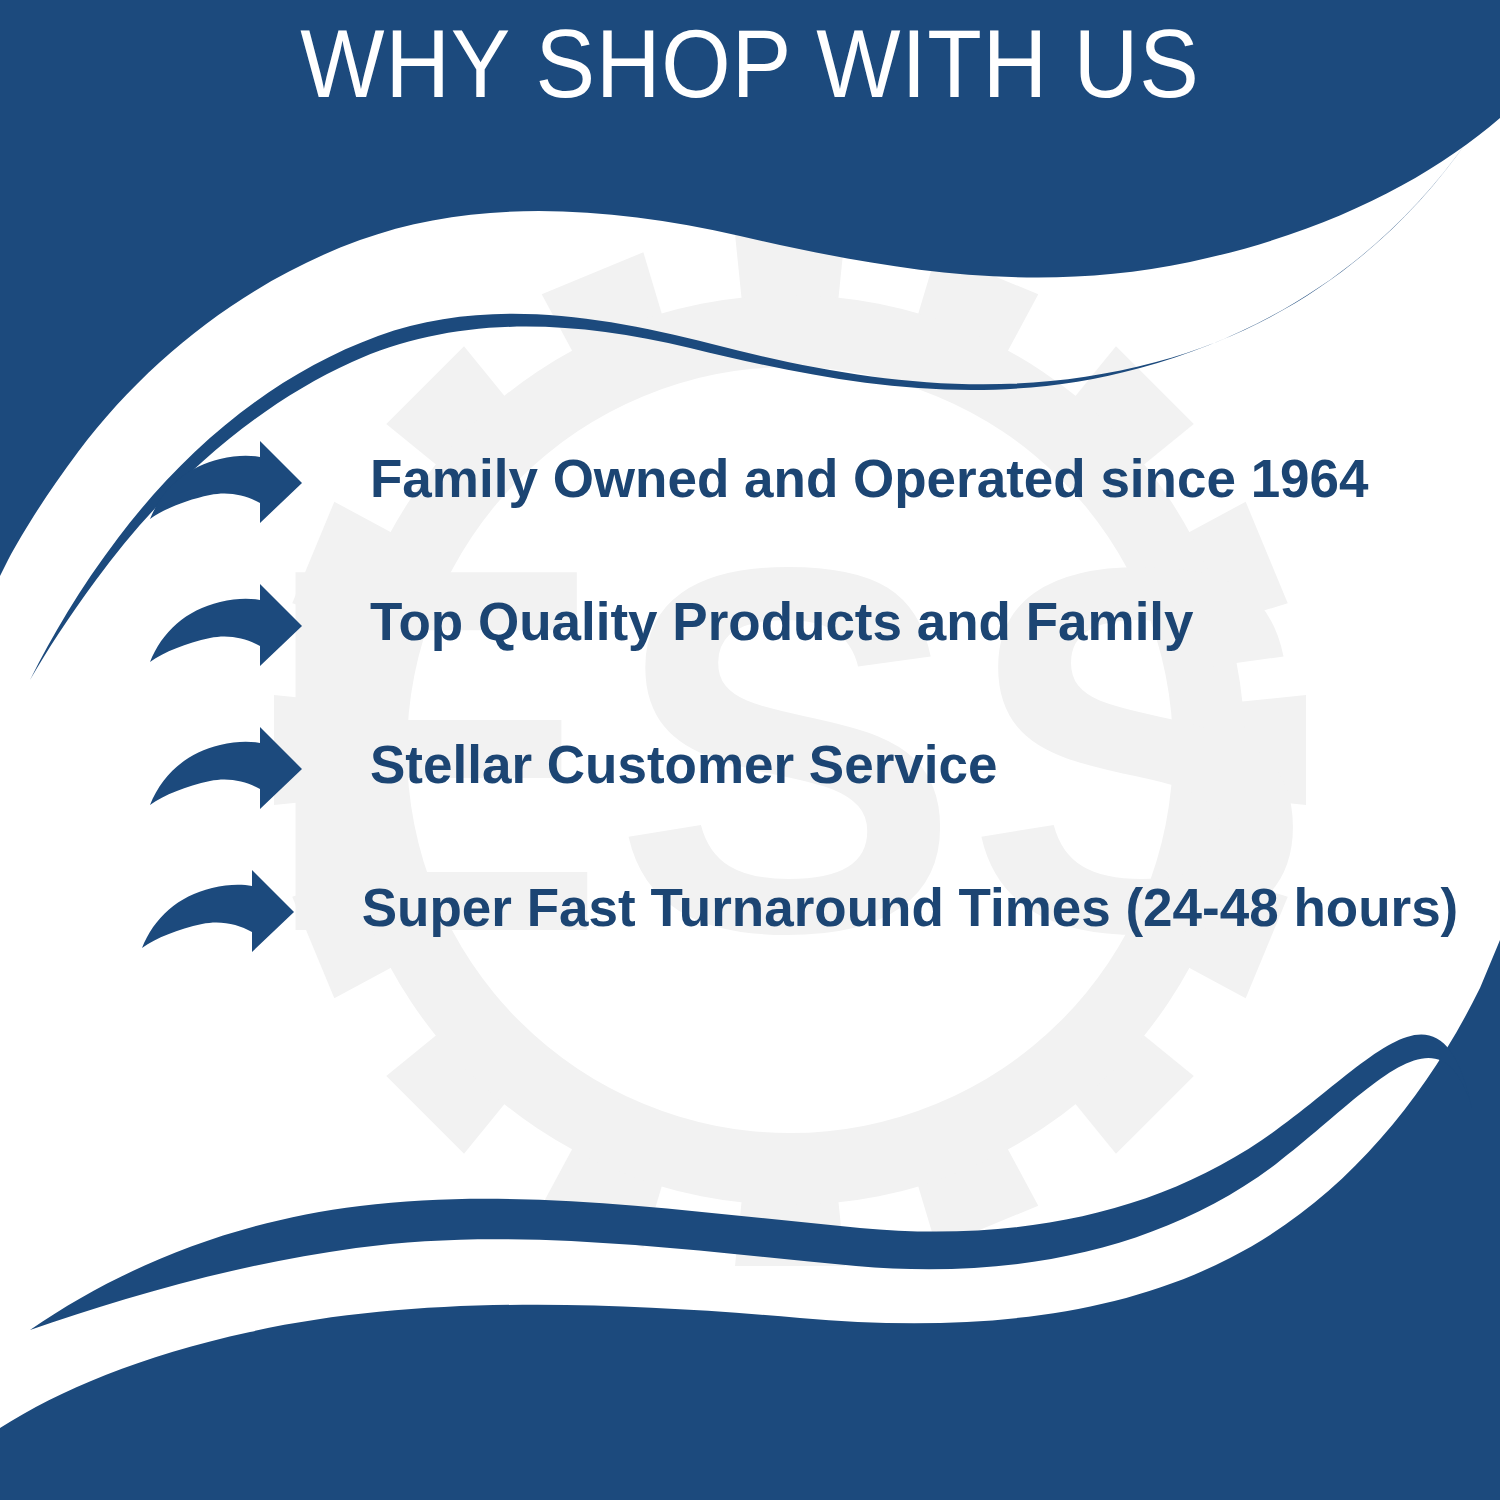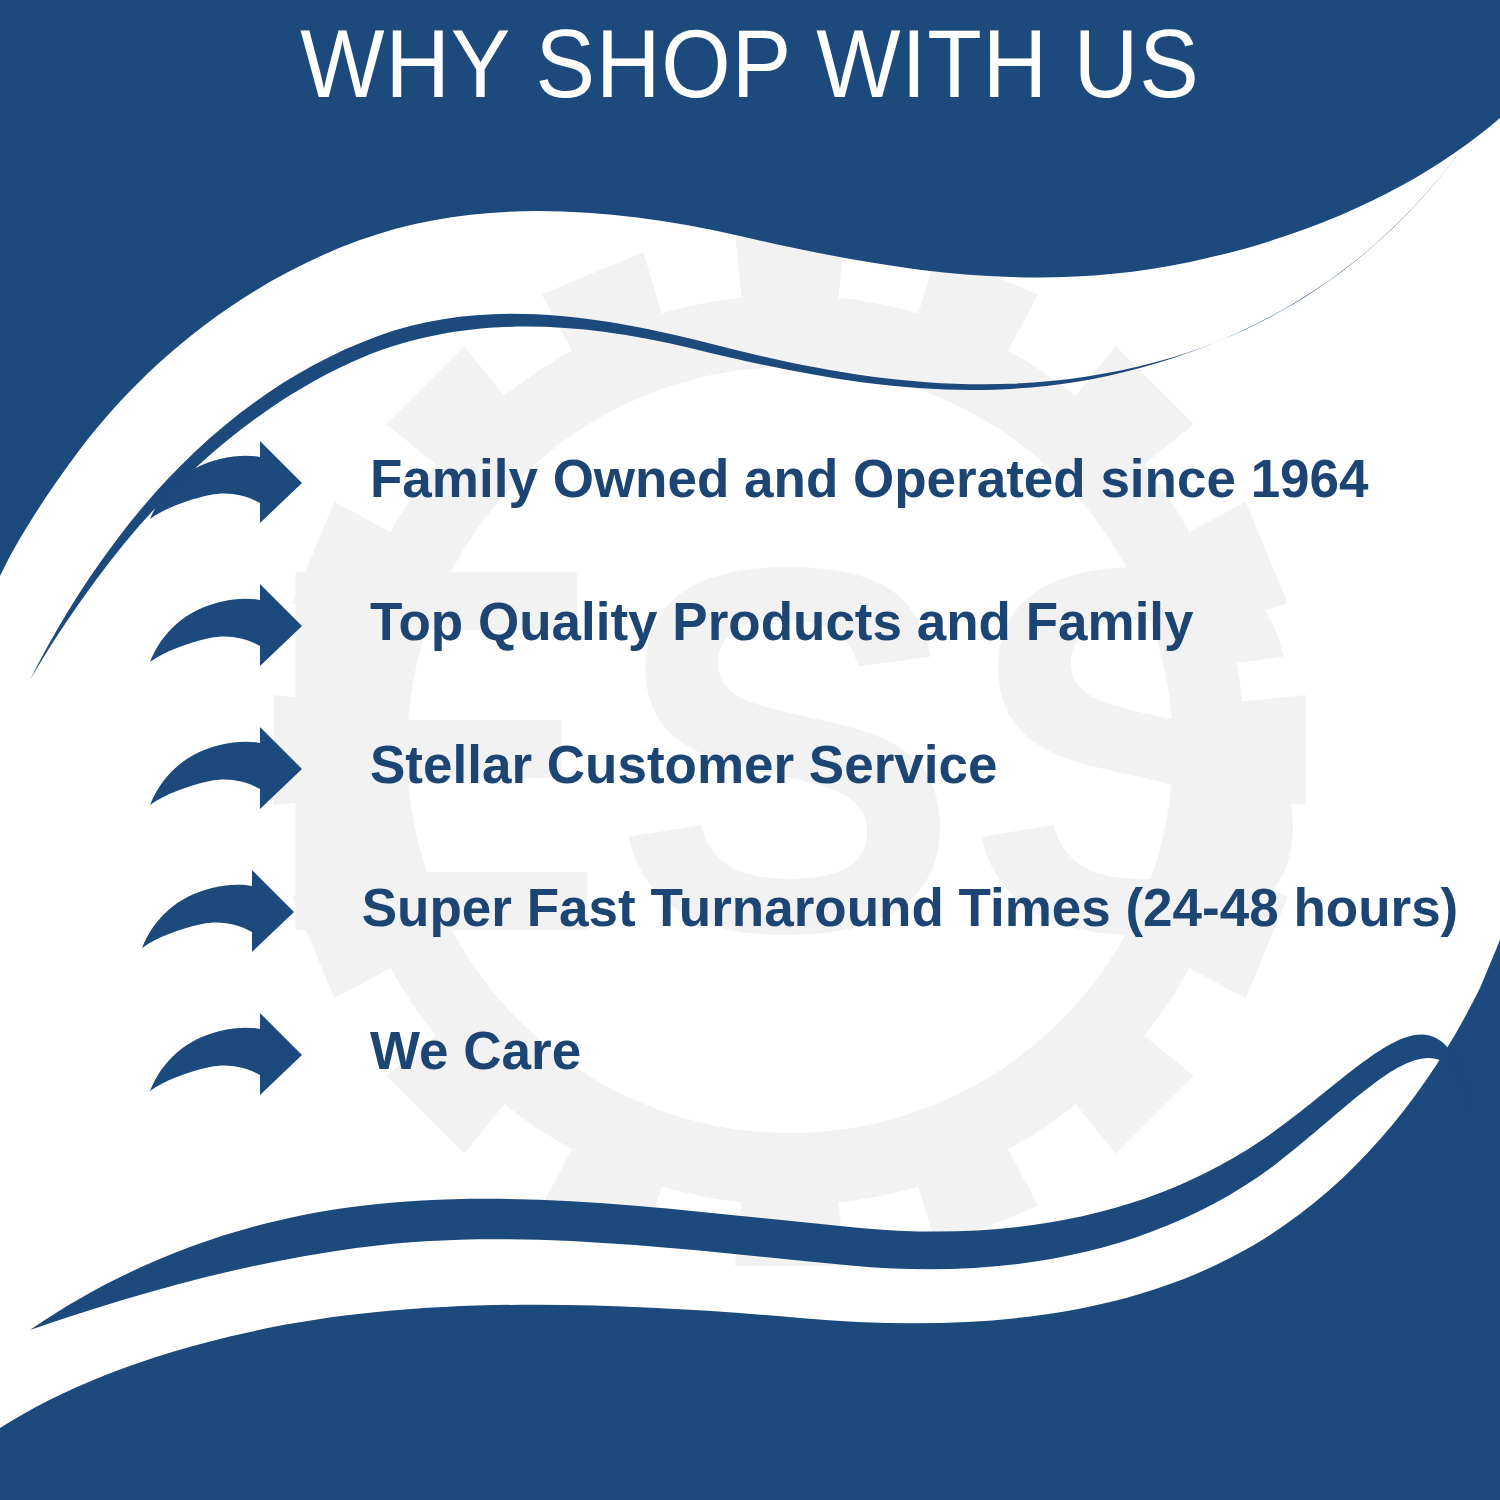--- a/index.html
+++ b/index.html
@@ -251,30 +251,16 @@
                  L 110 0
                  L 152 42
                  L 110 82
                  L 110 62
                  C 96 54, 78 50, 60 54
                  C 36 59, 14 68, 0 78 Z"></path>
       </svg>
       <div class="benefit-label">Super Fast Turnaround Times (24-48 hours)</div>
     </div>
 
-    <div class="benefit-row">
-      <svg class="arrow-icon" viewBox="0 0 152 82">
-        <path fill="#1c4a7d" d="M 0 78
-                 C 12 48, 36 26, 70 18
-                 C 86 14, 100 14, 110 16
-                 L 110 0
-                 L 152 42
-                 L 110 82
-                 L 110 62
-                 C 96 54, 78 50, 60 54
-                 C 36 59, 14 68, 0 78 Z"></path>
-      </svg>
-      <div class="benefit-label">We Care</div>
-    </div>
 
   </div>
 
 </div>
 
 </body></html>

